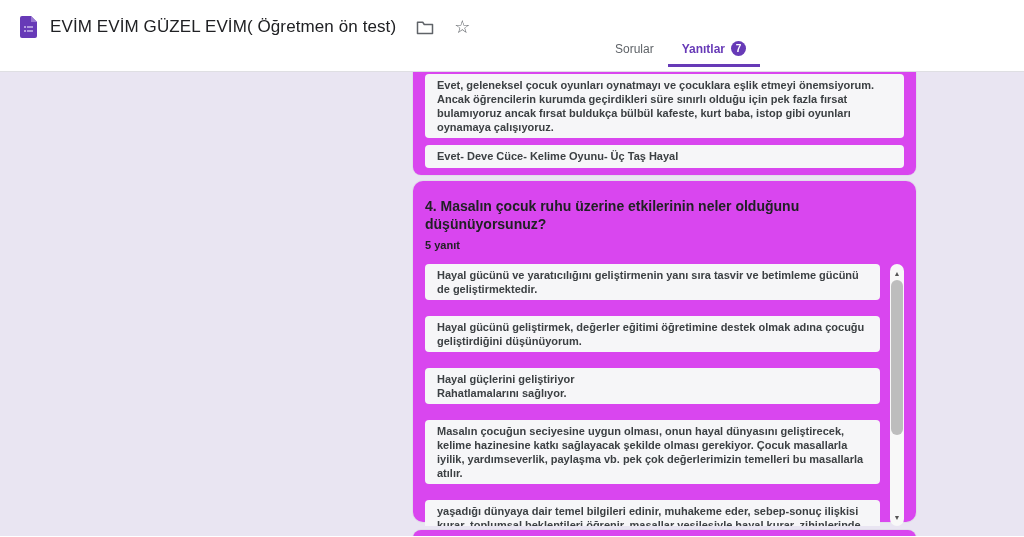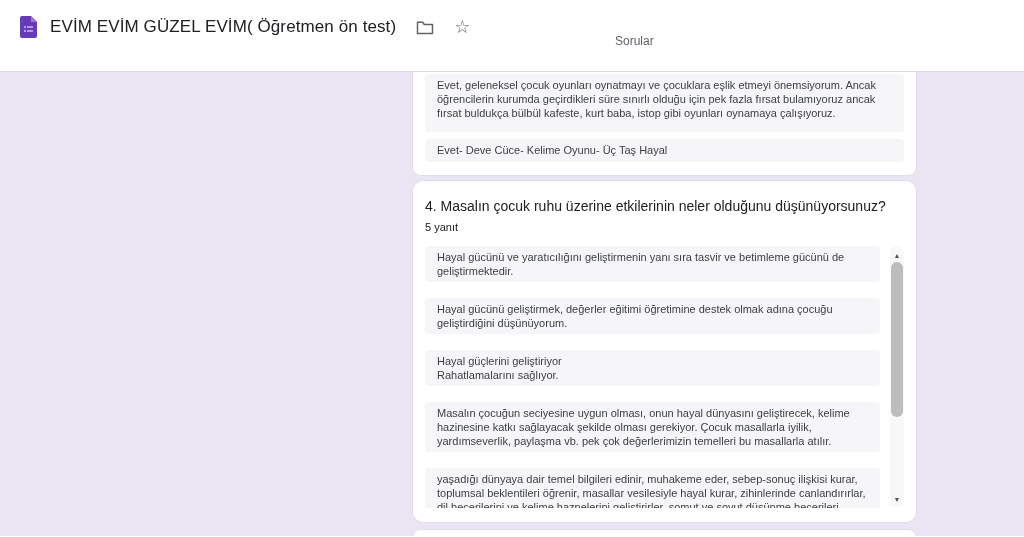--- a/index.html
+++ b/index.html
@@ -9,32 +9,32 @@
   
   .header { position:relative; height:72px; background:#fff;
     border-bottom:1px solid #dfdfe3;padding-left:12px; }
   .header-left { position:absolute; left:20px; top:16px; display:flex;
     align-items:center; }
   .form-icon { width:17px; height:22px; display:block; }
   .doc-title { margin-left:13px; font-size:17px; color:#202124; letter-spacing:.1px; }
   .hdr-ic { margin-left:20px; display:flex; align-items:center; cursor:pointer; }
   .star-glyph { font-size:18px; color:#5f6368; line-height:1; }
 
-  .tabs { position:absolute; left:601px; bottom:12px; display:flex; align-items:flex-end;margin-top:7px; }
+  .tabs { position:absolute; left:601px; bottom:4px; display:flex; align-items:flex-end;margin-top:7px; }
   .tab { font-size:12px; padding:0 14px 11px 14px; color:#5f6368; cursor:pointer; }
   .tab.active { color:#673ab7; font-weight:bold; border-bottom:3px solid #673ab7;
     padding-bottom:8px; display:flex; align-items:center; }
   .badge { margin-left:6px; width:15px; height:15px; border-radius:50%;
     background:#673ab7; color:#fff; font-size:10px; font-weight:bold;
     display:flex; align-items:center; justify-content:center; }
 
   
   .content { position:relative; height:464px; background:#e9e5f2; overflow:hidden; }
-  .card { position:absolute; left:413px; width:503px; background:#ffffff;
-    border-radius:8px; box-shadow:0 0 0 1px rgba(0,0,0,0.03); }
+  .card { position:absolute; left:413px; width:503px; background:#d946ef;
+    border-radius:8px; box-shadow:0 0 0 1px rgba(0,0,0,0.03);font-weight:bold; }
 
   .ans { background:#f6f6f8; border-radius:4px; padding:4px 12px;
     font-size:11px; line-height:14px; color:#3c4043; white-space:pre-line; }
 
   
   .card-prev { top:-15px; height:118px; padding:17px 12px 10px 12px; }
   .card-prev .ans + .ans { margin-top:7px; }
   .card-prev .ans-a { min-height:58px; }
   .card-prev .ans-b { min-height:23px; }
 
@@ -78,20 +78,24 @@
         <path d="M2 3 h7 l2 3 h11 v12 H2 z" fill="none" stroke="#5f6368" stroke-width="2" stroke-linejoin="round"></path>
       </svg>
     </span>
     <span class="hdr-ic">
       <span class="star-glyph">☆</span>
     </span>
   </div>
 
   <div class="tabs">
     <div class="tab">Sorular</div>
+    <div class="tab active">
+      <span>Yanıtlar</span>
+      <span class="badge">7</span>
+    </div>
   </div>
 </div>
 
 <div class="content">
 
   <div class="card card-prev">
     <div class="ans ans-a">Evet, geleneksel çocuk oyunları oynatmayı ve çocuklara eşlik etmeyi önemsiyorum. Ancak öğrencilerin kurumda geçirdikleri süre sınırlı olduğu için pek fazla fırsat bulamıyoruz ancak fırsat buldukça bülbül kafeste, kurt baba, istop gibi oyunları oynamaya çalışıyoruz.</div>
     <div class="ans ans-b">Evet- Deve Cüce- Kelime Oyunu- Üç Taş Hayal</div>
   </div>
 

